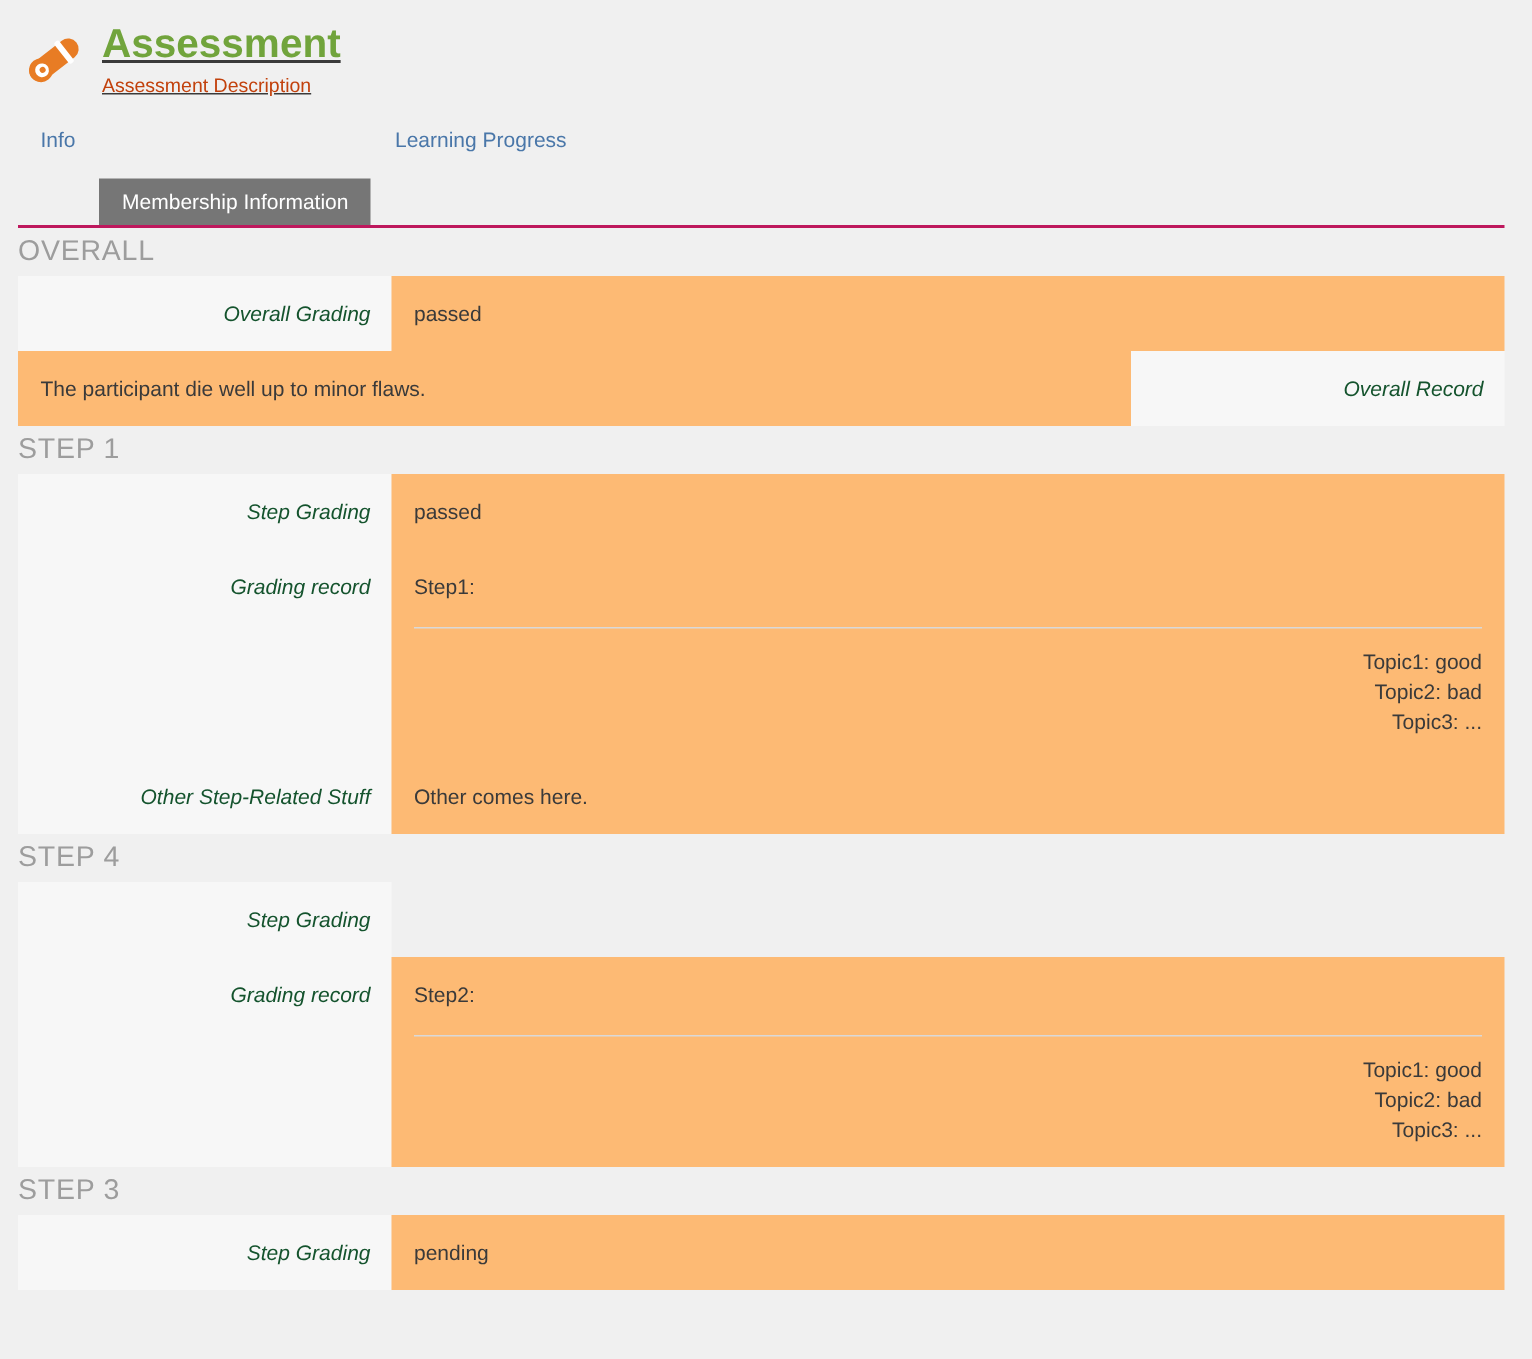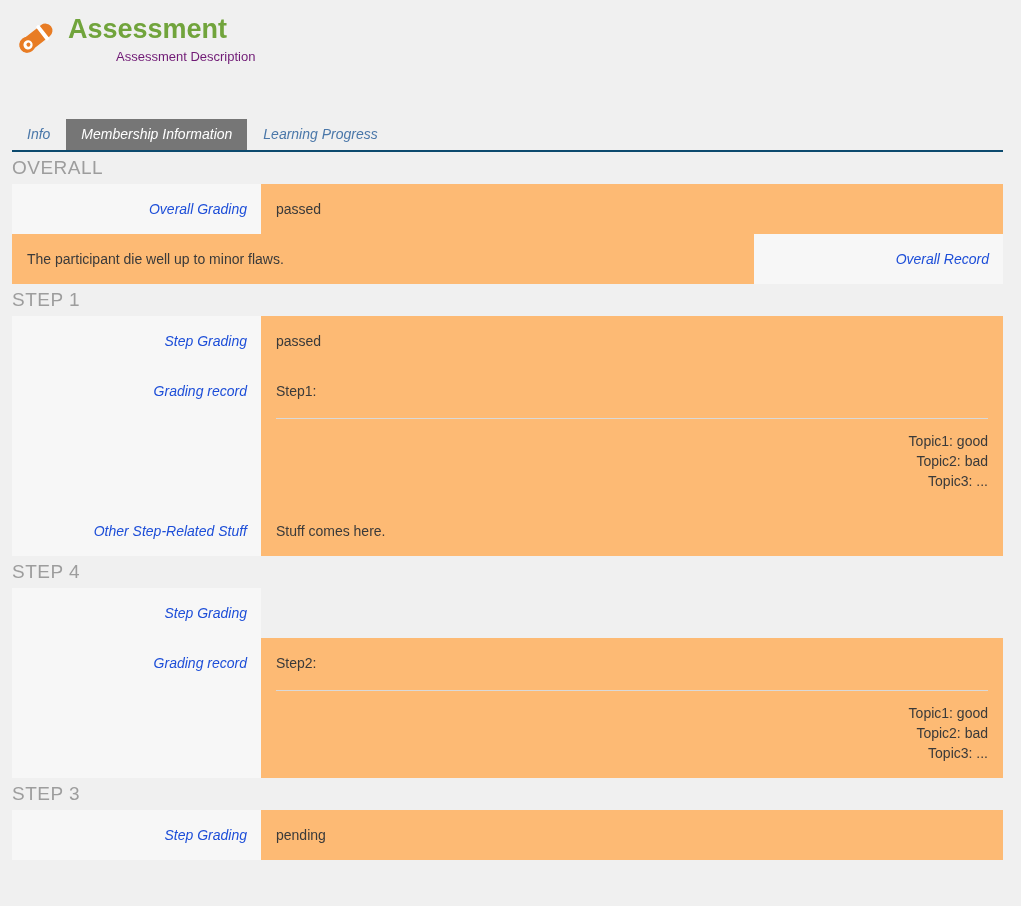--- a/index.html
+++ b/index.html
@@ -15,40 +15,39 @@
     width:1021px;
     min-height:906px;
     background:var(--page-bg,#f0f0f0);
     font-family:"Liberation Sans", sans-serif;
     color:#3a3a3a;
     font-size:14px;
   }
   .page{padding:0 18px 20px 12px;}
 
   
-  .header{display:flex;align-items:flex-start;padding-top:12px;}
+  .header{display:flex;align-items:flex-end;padding-top:12px;text-decoration:underline;}
   .logo{width:48px;height:48px;flex:0 0 48px;margin-top:2px;}
   .logo svg{display:block;width:48px;height:48px;}
   .titles{margin-left:8px;}
   .page-title{
     margin:0;
     font-size:27px;
     line-height:34px;
     font-weight:600;
     color:var(--accent-green,#71a43c);
   }
-  .page-subtitle{font-size:13px;color:#701a75;margin-top:3px;margin-left:48px;}
+  .page-subtitle{font-size:13px;color:#c2410c;margin-top:3px;}
 
   
   .tabs{
     display:flex;
-    align-items:flex-end;
+    align-items:flex-start;
     margin-top:14px;
-    border-bottom:2px solid #0c4a6e;
-    font-style:italic;
+    border-bottom:2px solid #be185d;
   }
   .tab{
     display:inline-block;
     padding:7px 15px 8px;
     margin-right:1px;
     font-size:14px;
     color:var(--tab-link-blue,#4a77a9);
     text-decoration:none;
     cursor:pointer;
     white-space:nowrap;
@@ -70,21 +69,21 @@
   }
   .panel{display:flex;flex-direction:column;}
   .row{display:flex;align-items:stretch;}
   .cell{line-height:20px;}
   .cell.label{
     flex:0 0 249px;
     background:#f7f7f7;
     text-align:right;
     padding:15px 14px 15px 10px;
     font-style:italic;
-    color:#1d4ed8;
+    color:#14532d;
   }
   .cell.value{
     flex:1;
     background:#fdba74;
     padding:15px 15px 15px 15px;
     color:#3a3a3a;
   }
   .record-intro{margin:0;}
   hr.record-divider{
     border:none;
@@ -151,21 +150,21 @@
               <hr class="record-divider">
               <div class="record-lines">
                 <div class="record-line">Topic1: good</div>
                 <div class="record-line">Topic2: bad</div>
                 <div class="record-line">Topic3: ...</div>
               </div>
             </div>
           </div>
           <div class="row">
             <div class="cell label">Other Step-Related Stuff</div>
-            <div class="cell value">Stuff comes here.</div>
+            <div class="cell value">Other comes here.</div>
           </div>
         </div>
       </section>
       <section class="section">
         <h2 class="section-heading">STEP 4</h2>
         <div class="panel">
           <div class="row">
             <div class="cell label">Step Grading</div>
           </div>
           <div class="row">

